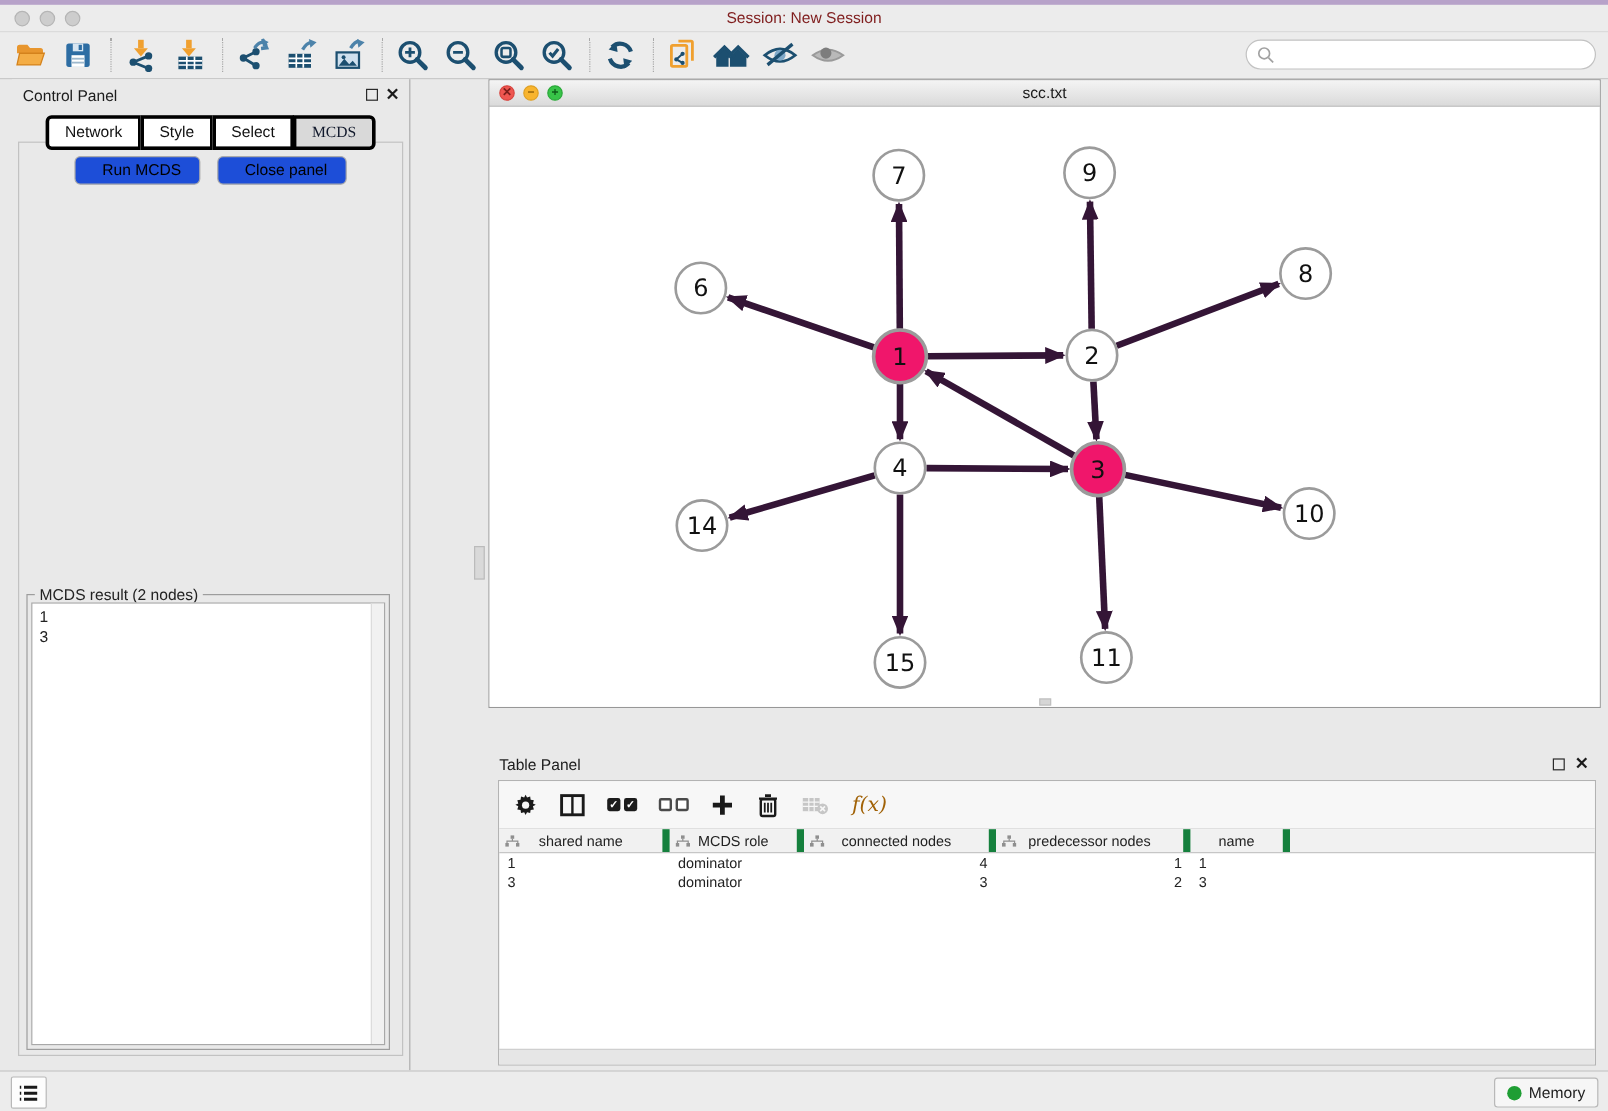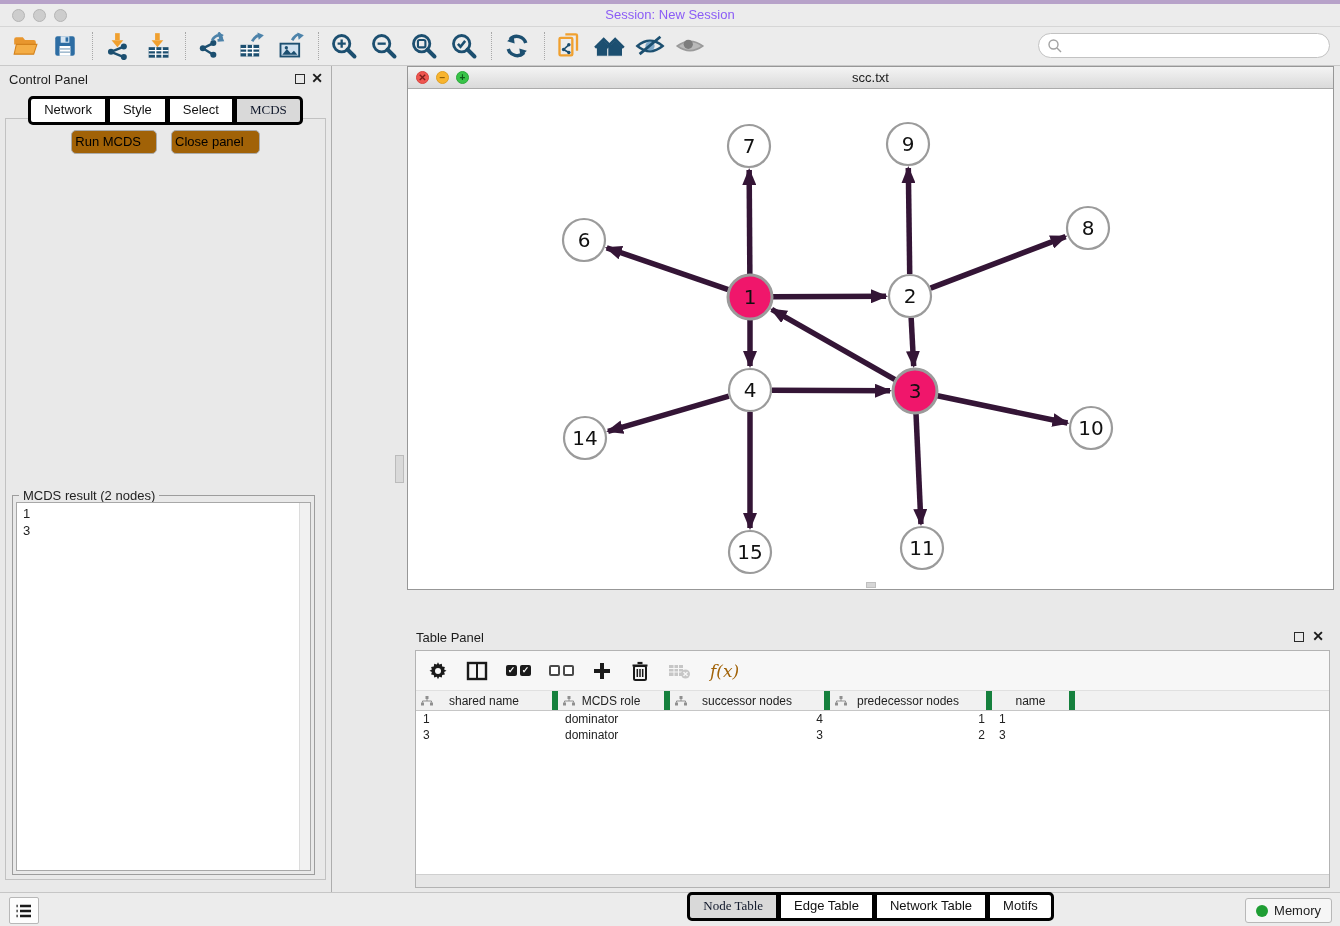--- a/index.html
+++ b/index.html
@@ -3,52 +3,52 @@
 <meta charset="utf-8">
 <style>
   * { margin:0; padding:0; box-sizing:border-box; }
   html,body { width:1340px; height:926px; }
   body { font-family:"Liberation Sans", sans-serif; background:#e9e9e9; position:relative; overflow:hidden; color:#222; }
 
   
   .titlebar { position:absolute; left:0; top:0; width:1340px; height:27px; background:#ececec; border-top:4px solid #b7a2c9; border-bottom:1px solid #d6d6d6; }
   .titlebar .lights { position:absolute; left:12px; top:5px; display:flex; gap:8px; }
   .titlebar .light { width:13px; height:13px; border-radius:50%; background:#cdcdcd; border:1px solid #b5b5b5; }
-  .titlebar .wtitle { text-align:center; line-height:22px; font-size:13px; color:#8b5cf6; }
+  .titlebar .wtitle { text-align:center; line-height:22px; font-size:13px; color:#7f1d1d; }
 
   
   .toolbar { position:absolute; left:0; top:27px; width:1340px; height:39px; background:#ececec; border-bottom:1px solid #c9c9c9; display:flex; align-items:center; padding-left:8px; }
   .tbtn { width:34px; height:30px; display:flex; align-items:center; justify-content:center; margin-right:6px; }
   .tsep { width:1px; height:28px; border-left:1px dotted #a8a8a8; margin:0 8px 0 4px; }
   .searchbox { position:absolute; right:10px; top:6px; width:292px; height:25px; background:#fff; border:1px solid #c2c2c2; border-radius:13px; display:flex; align-items:center; padding-left:8px; }
   .searchbox svg { opacity:.55; }
 
   
-  .control-panel { position:absolute; left:0; top:66px; width:332px; height:826px; background:#e9e9e9; border-right:1px solid #adadad; }
+  .control-panel { position:absolute; left:10px; top:66px; width:332px; height:826px; background:#e9e9e9; border-right:1px solid #adadad; }
   .panel-header { position:relative; height:26px; }
   .panel-header .ptitle { position:absolute; left:9px; top:6px; font-size:13px; color:#1c1c1c; }
   .float-box { position:absolute; top:8px; width:10px; height:10px; border:1.5px solid #2a2a2a; background:transparent; }
   .close-x { position:absolute; top:4px; font-size:14px; font-weight:bold; color:#1a1a1a; }
   .cp-float { right:26px; } .cp-close { right:8px; }
 
   .tabs-row { position:absolute; left:0; width:100%; display:flex; justify-content:center; z-index:3; }
   .cp-tabs { top:30px; }
   .seg-tab { font-size:13px; padding:3px 13px 4px 13px; background:#fff; border:3px solid #000000; margin-left:-1px; color:#111; white-space:nowrap; }
   .seg-tab:first-child { border-radius:5px 0 0 5px; margin-left:0; }
   .seg-tab:last-child { border-radius:0 5px 5px 0; }
   .seg-tab.selected { background:#d9d9d9; color:#0f172a;font-family:Liberation Serif, serif; }
 
   .cp-body { position:absolute; left:5px; right:5px; top:52px; bottom:12px; border:1px solid #c2c2c2; background:#e9e9e9; }
   .opt-label { text-align:center; margin-top:20px; font-size:13px; }
   .criterion-select { position:relative; width:308px; height:23px; margin:9px auto 0 auto; background:#fff; border:1px solid #a9a9a9; border-radius:4px; font-size:13px; line-height:21px; padding-left:10px; }
   .chev { position:absolute; right:7px; width:0; height:0; border-left:4.5px solid transparent; border-right:4.5px solid transparent; }
   .chev.up { top:4px; border-bottom:5px solid #555; }
   .chev.down { bottom:4px; border-top:5px solid #555; }
   .btn-row { display:flex; justify-content:center; gap:14px; margin-top:11px; }
-  .pbtn { font-size:13px; padding:3px 15px 4px 3px; background:#a16207; border:1px solid #ababab; border-radius:5px; }
+  .pbtn { font-size:13px; padding:3px 15px 4px 22px; background:#1d4ed8; border:1px solid #ababab; border-radius:5px; }
 
   .result-fieldset { position:absolute; left:6px; right:10px; top:376px; bottom:4px; border:1px solid #9d9d9d; }
   .result-legend { position:absolute; top:-8px; left:6px; background:#e9e9e9; padding:0 4px; font-size:13px; }
   .result-area { position:absolute; left:3px; right:3px; top:6px; bottom:3px; background:#fff; border:1px solid #a8a8a8; font-size:13px; line-height:17px; padding:2px 6px; }
   .result-scroll { position:absolute; right:0; top:0; bottom:0; width:11px; background:#f1f1f1; border-left:1px solid #dcdcdc; }
 
   .divider-grip { position:absolute; left:395px; top:455px; width:9px; height:28px; background:#d9d9d9; border:1px solid #bbb; }
 
   
   .net-window { position:absolute; left:407px; top:66px; width:927px; height:524px; background:#fff; border:1px solid #979797; }
@@ -420,21 +420,21 @@
           </svg>
           <span>MCDS role</span>
         </div>
         <div class="th" style="width: 160px;">
           <svg width="12" height="10" viewBox="0 0 12 10" class="treeicon">
             <rect x="4.5" y="0" width="3" height="3" fill="#8f8f8f"></rect>
             <rect x="0" y="6.5" width="3" height="3" fill="#8f8f8f"></rect>
             <rect x="9" y="6.5" width="3" height="3" fill="#8f8f8f"></rect>
             <path d="M6 3 v2 M1.5 6.5 V5 h9 v1.5" stroke="#8f8f8f" fill="none"></path>
           </svg>
-          <span>successor nodes</span>
+          <span>connected nodes</span>
         </div>
         <div class="th" style="width: 162px;">
           <svg width="12" height="10" viewBox="0 0 12 10" class="treeicon">
             <rect x="4.5" y="0" width="3" height="3" fill="#8f8f8f"></rect>
             <rect x="0" y="6.5" width="3" height="3" fill="#8f8f8f"></rect>
             <rect x="9" y="6.5" width="3" height="3" fill="#8f8f8f"></rect>
             <path d="M6 3 v2 M1.5 6.5 V5 h9 v1.5" stroke="#8f8f8f" fill="none"></path>
           </svg>
           <span>predecessor nodes</span>
         </div>
@@ -453,26 +453,20 @@
         <div class="trow">
           <div class="td" style="width: 142px; text-align: left;">3</div>
           <div class="td" style="width: 112px; text-align: left;">dominator</div>
           <div class="td" style="width: 160px; text-align: right;">3</div>
           <div class="td" style="width: 162px; text-align: right;">2</div>
           <div class="td" style="width: 83px; text-align: left;">3</div>
         </div>
       </div>
     <div class="tp-hscroll"></div>
   </div>
-  <div class="tabs-row tp-tabs" id="tp-tabs">
-      <span class="seg-tab selected">Node Table</span>
-      <span class="seg-tab">Edge Table</span>
-      <span class="seg-tab">Network Table</span>
-      <span class="seg-tab">Motifs</span>
-    </div>
 </div>
 
 <div class="statusbar">
   <span class="list-btn">
     <svg width="18" height="16" viewBox="0 0 18 16">
         <path d="M5 3 h11 M5 8 h11 M5 13 h11" stroke="#1a1a1a" stroke-width="2.6"></path>
         <path d="M1.5 3 h1.6 M1.5 8 h1.6 M1.5 13 h1.6" stroke="#1a1a1a" stroke-width="2.6" stroke-dasharray="1.2 1"></path>
       </svg>
   </span>
   <span class="memory-btn">

